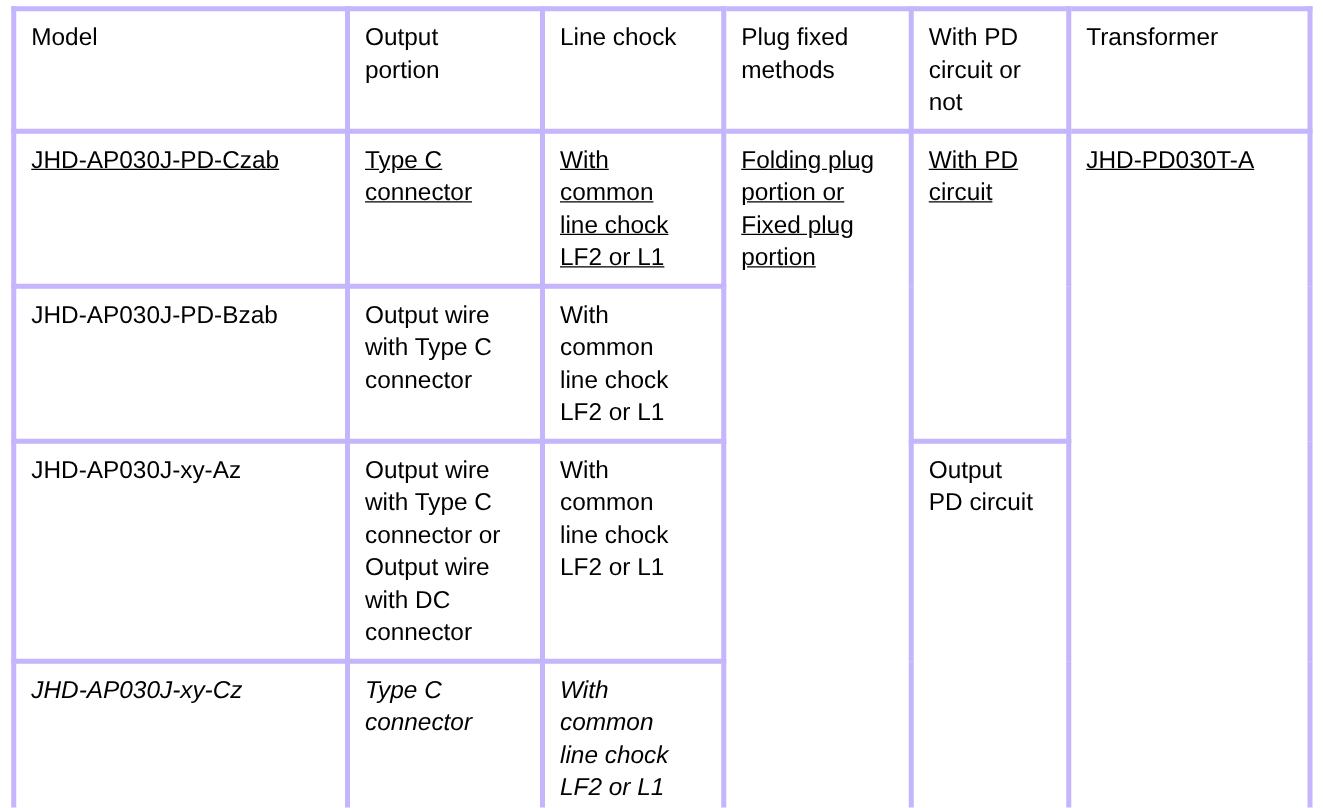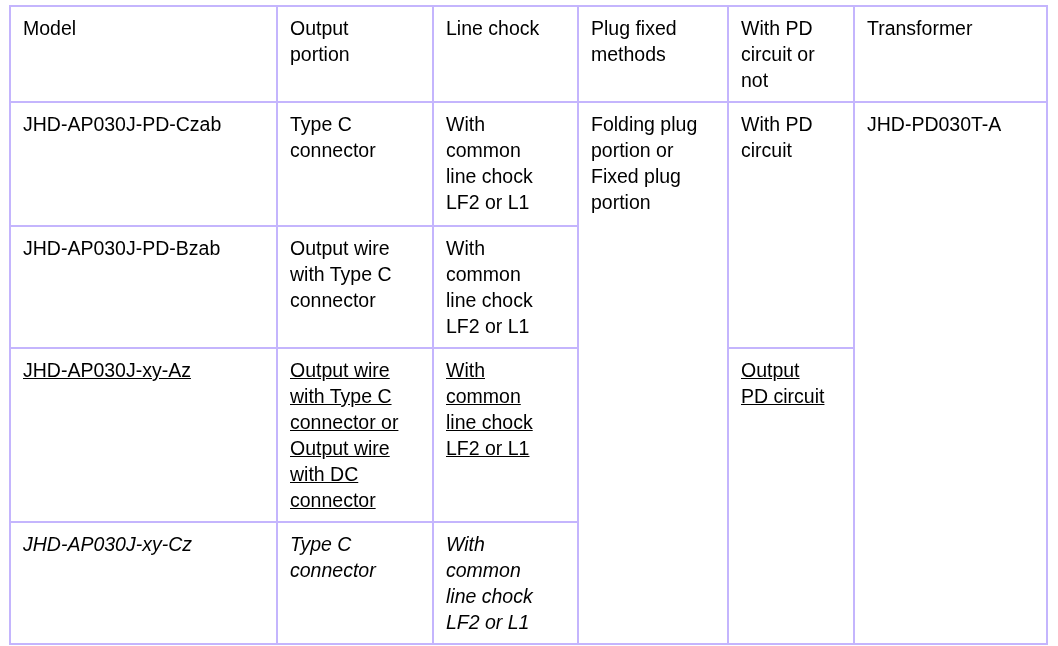--- a/index.html
+++ b/index.html
@@ -27,21 +27,21 @@
     left: 9px;
     top: 5px;
     width: 1037px;
     height: 631px;
     border-collapse: collapse;
     table-layout: fixed;
     background: #ffffff;
   }
 
   .spec-table td {
-    border: 2px solid #c4b5fd;
+    border: 4px solid #c4b5fd;
     vertical-align: top;
     padding: 8px 10px 8px 12px;
     font-size: 19.5px;
     line-height: 26px;
     font-family: "Liberation Sans", sans-serif;
     color: #000000;
     font-weight: normal;
     white-space: pre-line;
     word-wrap: break-word;
   }
@@ -49,23 +49,23 @@
   
   .col-model        { width: 267px; }
   .col-output       { width: 156px; }
   .col-chock        { width: 145px; }
   .col-plug         { width: 150px; }
   .col-pd           { width: 126px; }
   .col-transformer  { width: 193px; }
 
   
   .row-head { height: 91px; }
-  .row-1    { height: 124px; }
+  .row-1    { height: 124px; text-decoration: underline; }
   .row-2    { height: 122px; }
-  .row-3    { height: 172px; text-decoration: underline; }
+  .row-3    { height: 172px; }
   .row-4    { height: 122px; font-style: italic; }
 </style>
 </head>
 <body>
 
 <div class="page">
 
   <table class="spec-table">
     <colgroup>
       <col class="col-model">

